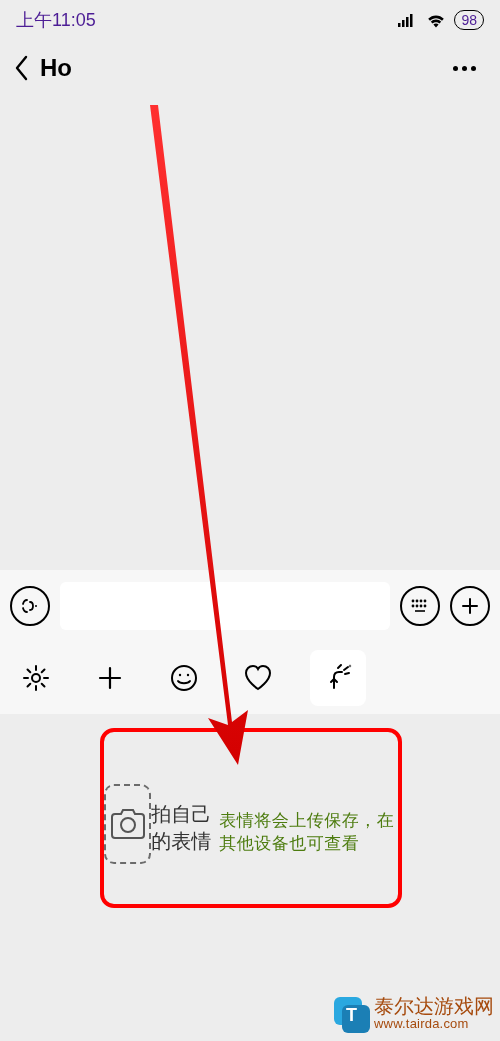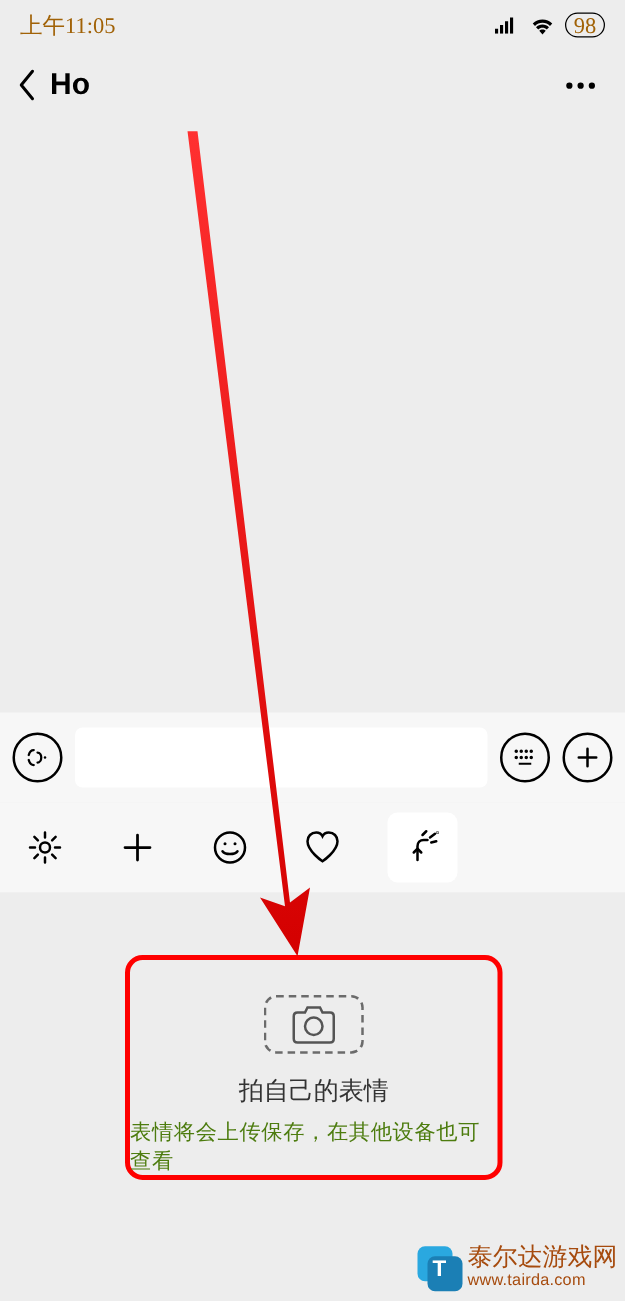--- a/index.html
+++ b/index.html
@@ -11,30 +11,29 @@
     position: relative;
     overflow: hidden;
   }
   .status-bar {
     height: 40px;
     display: flex;
     align-items: center;
     justify-content: space-between;
     padding: 0 16px;
     font-size: 18px;
-    color: #a16207;
-    font-family: Liberation Serif, serif;
+    color: #4c1d95;
   }
   .status-right { display: flex; align-items: center; gap: 8px; }
   .signal-icon svg, .wifi-icon svg { display: block; }
   .battery {
     border: 1.5px solid #000;
     border-radius: 10px;
     padding: 0 6px;
-    font-size: 18px;
+    font-size: 14px;
     line-height: 18px;
     font-weight: 500;
   }
   .nav-bar {
     height: 56px;
     display: flex;
     align-items: center;
     justify-content: space-between;
     padding: 0 14px 0 10px;
   }
@@ -91,27 +90,27 @@
   .custom-panel {
     position: absolute;
     top: 714px;
     left: 0; right: 0;
     bottom: 0;
     background: #ededed;
   }
   .highlight-box {
     position: absolute;
     left: 100px;
-    top: 764px;
+    top: 728px;
     width: 302px;
     height: 180px;
     border: 4px solid #f00;
     border-radius: 14px;
     display: flex;
-    flex-direction: column;
+    flex-direction: row;
     align-items: center;
     padding-top: 28px;
   }
   .dashed-camera {
     width: 80px; height: 80px;
     border: 2px dashed #6b6b6b;
     border-radius: 10px;
     display: flex; align-items: center; justify-content: center;
     margin-bottom: 16px;
   }

